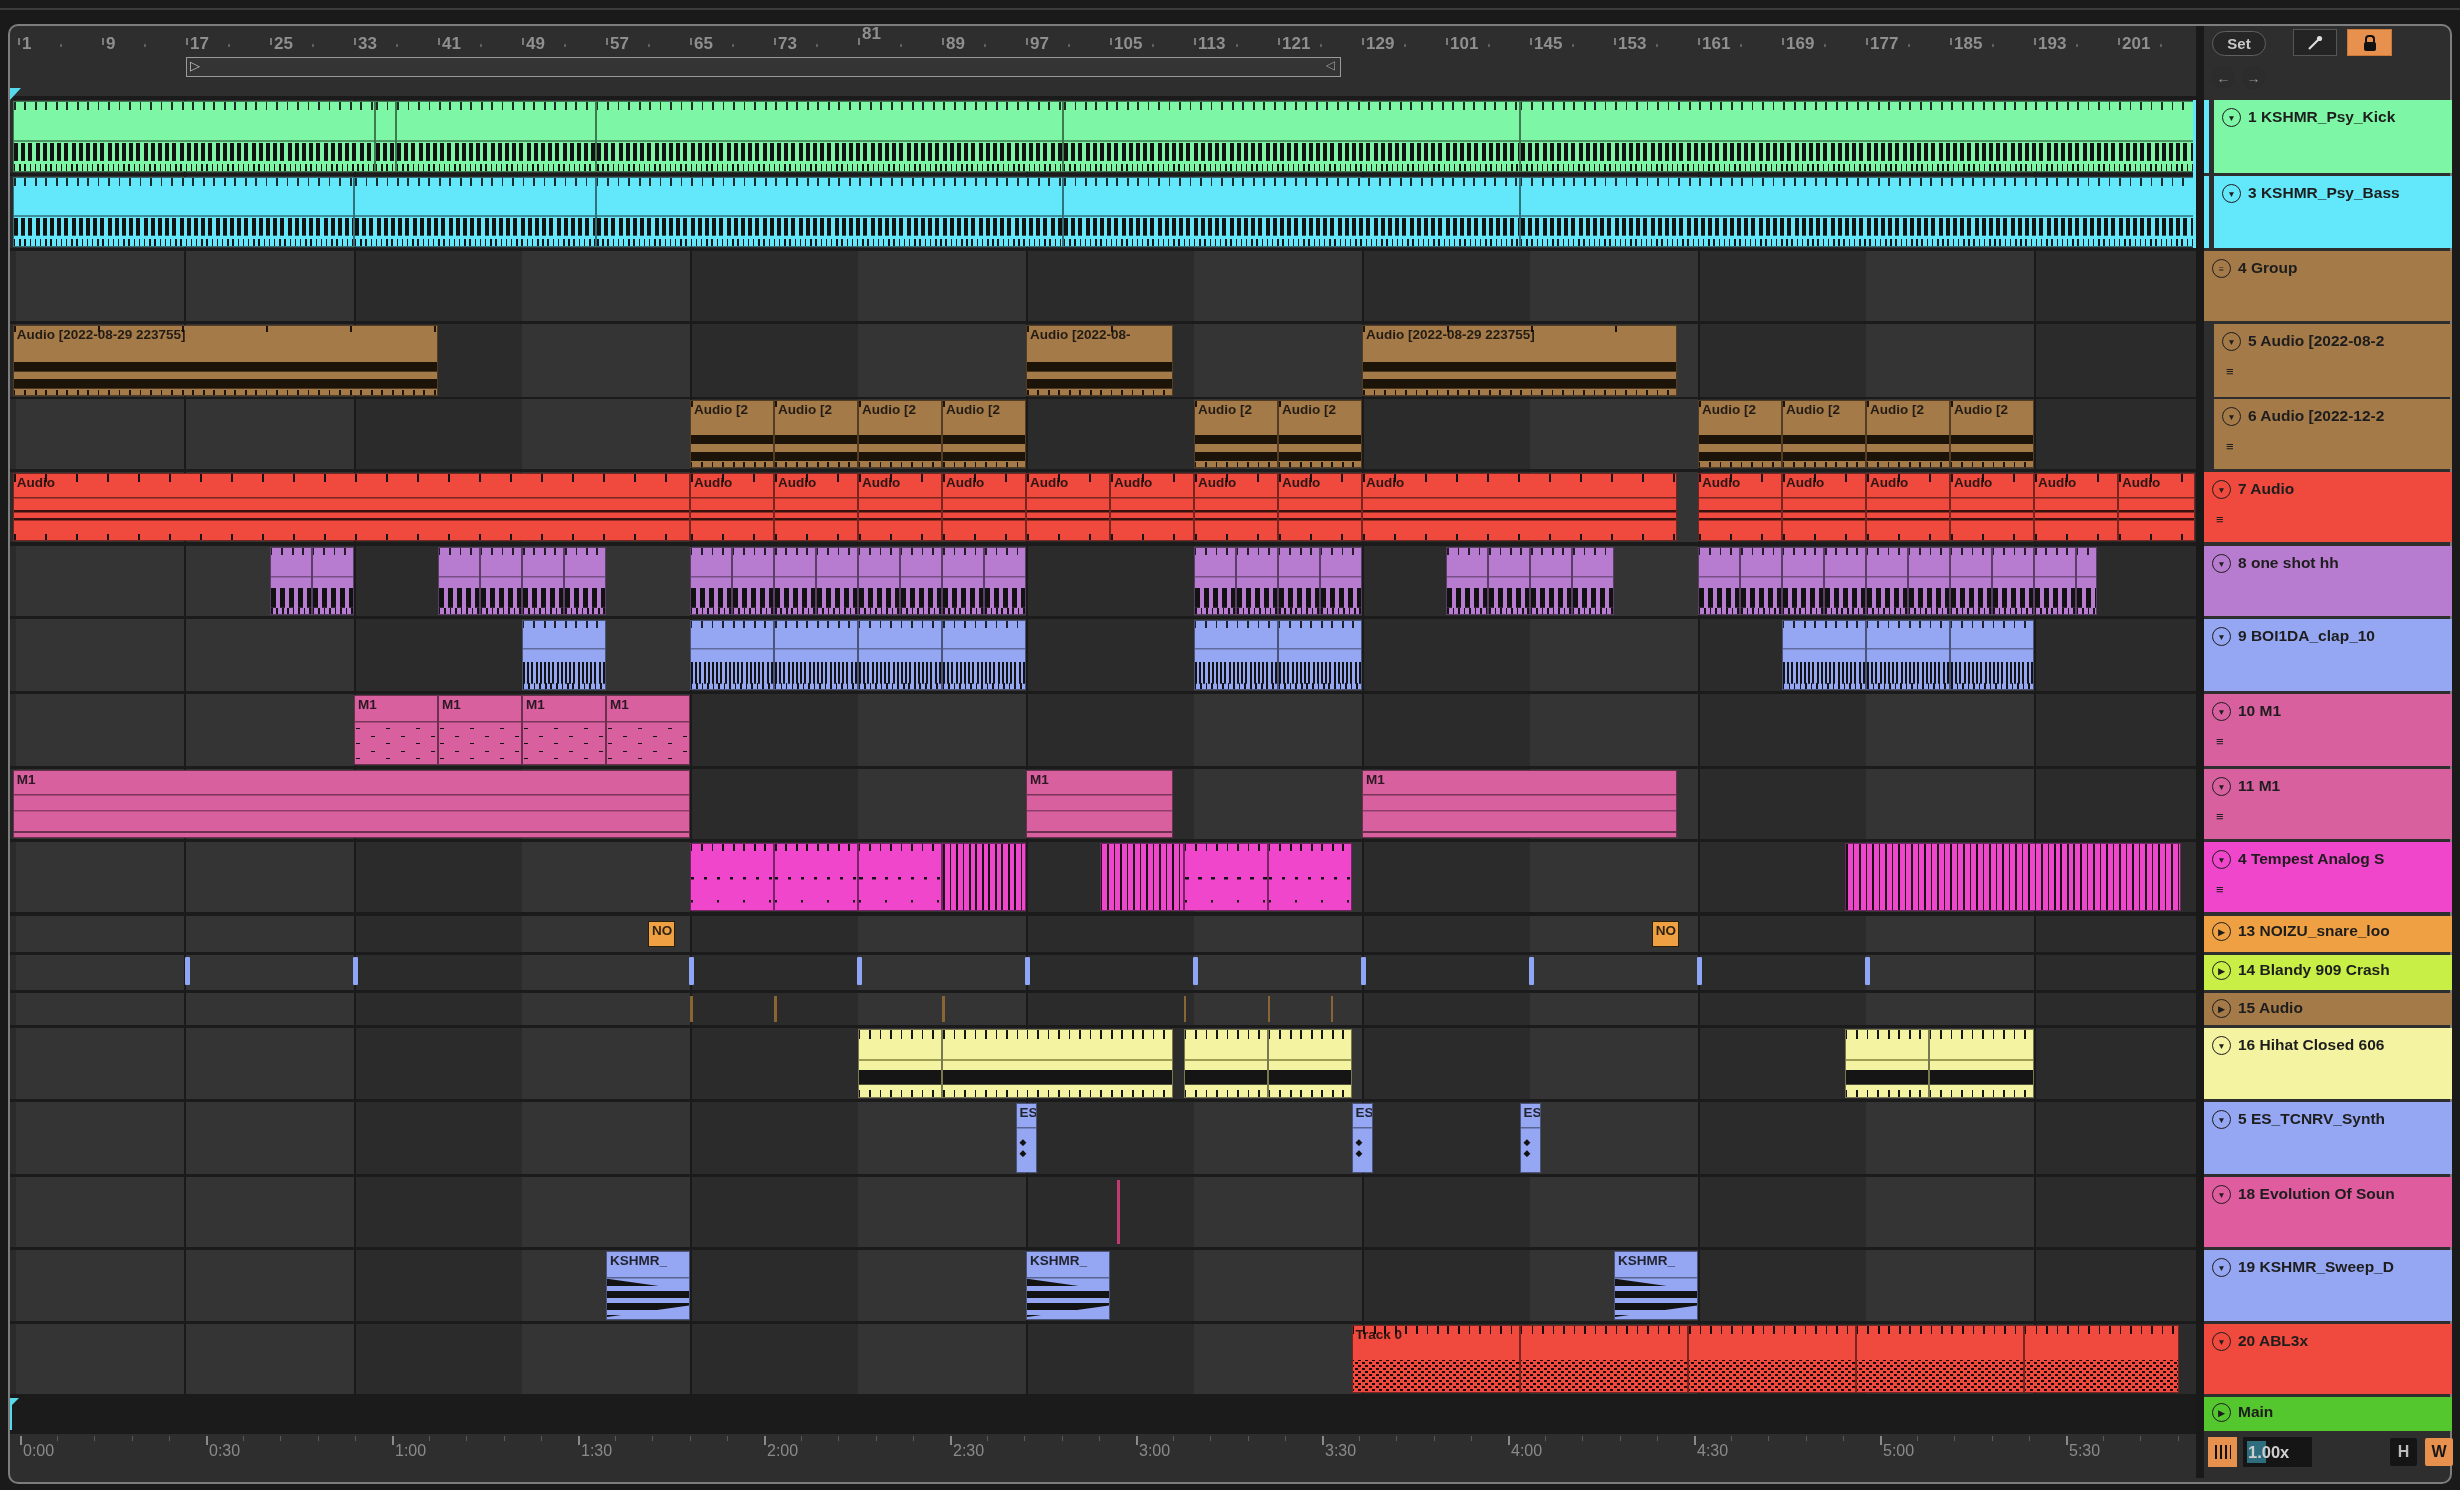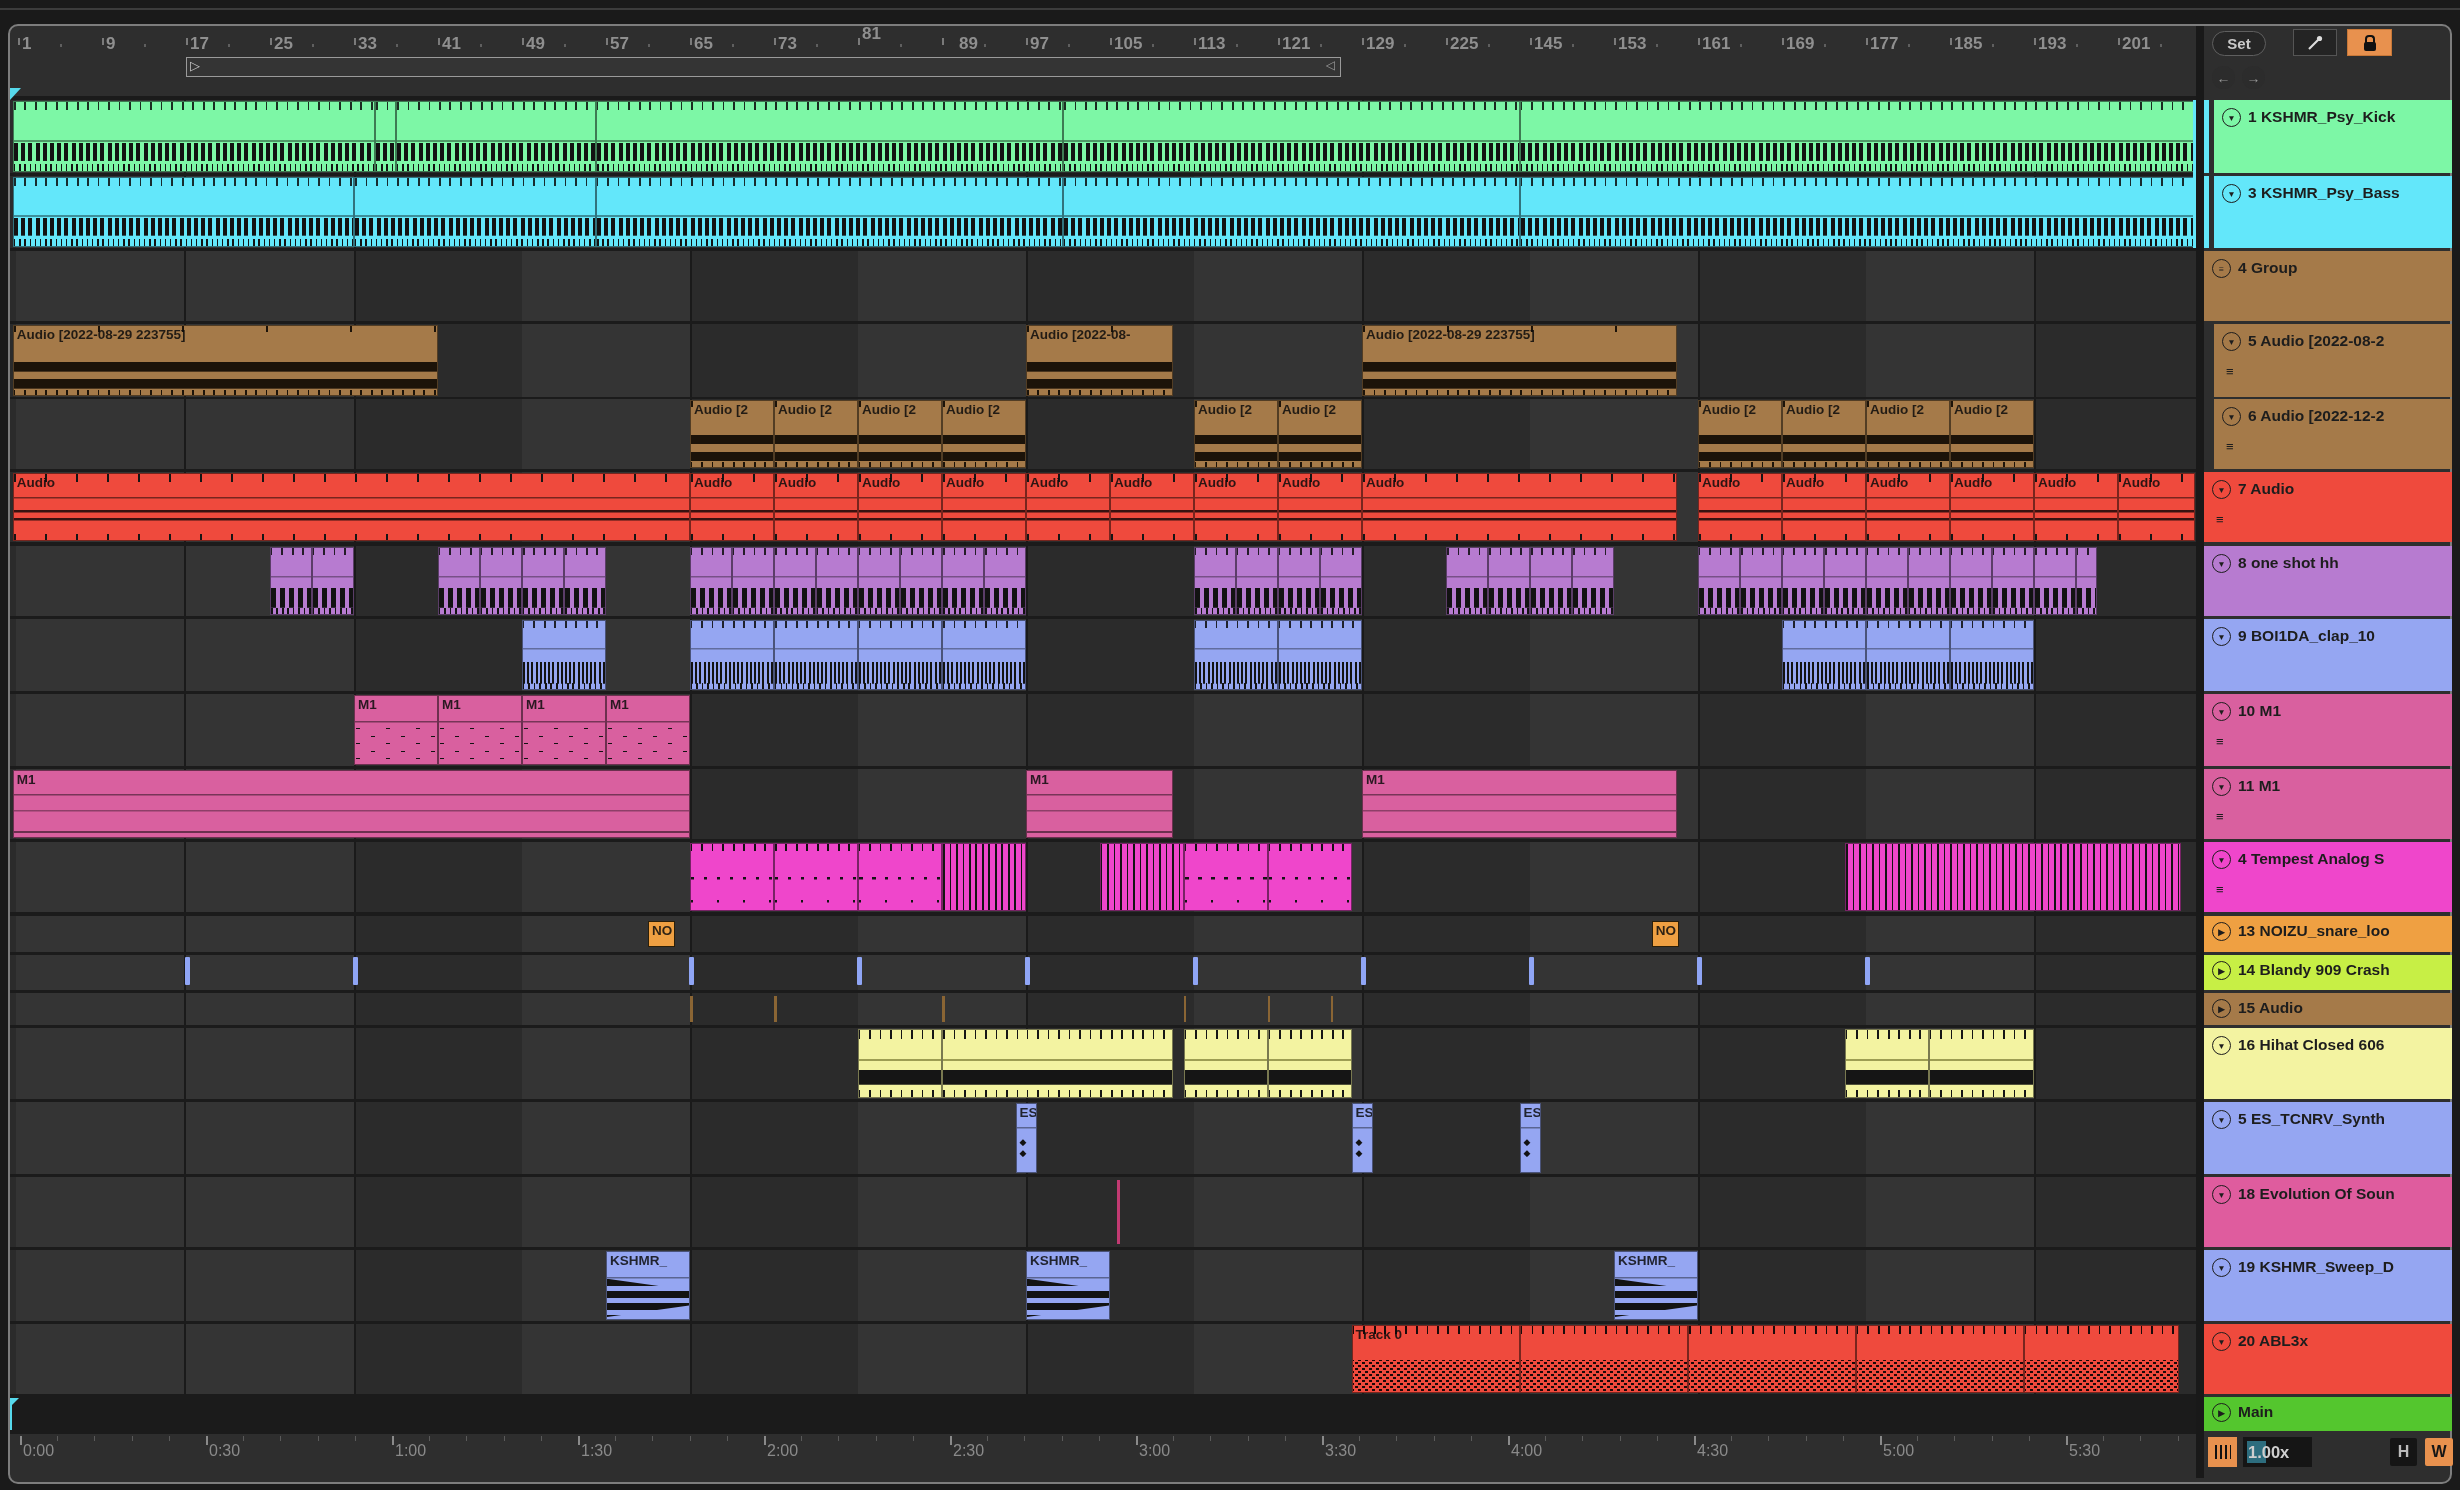--- a/index.html
+++ b/index.html
@@ -100,39 +100,39 @@
       <div class="tick" style="left: 690px; top: 38px; width: 1.5px; height: 7px;"></div>
       <div class="rulertext" style="left: 694px; top: 34px;">65</div>
       <div class="tick" style="left: 732px; top: 44px; width: 2px; height: 3px; background: rgb(95, 95, 95);"></div>
       <div class="tick" style="left: 774px; top: 38px; width: 1.5px; height: 7px;"></div>
       <div class="rulertext" style="left: 778px; top: 34px;">73</div>
       <div class="tick" style="left: 816px; top: 44px; width: 2px; height: 3px; background: rgb(95, 95, 95);"></div>
       <div class="tick" style="left: 858px; top: 38px; width: 1.5px; height: 7px;"></div>
       <div class="rulertext" style="left: 862px; top: 24px;">81</div>
       <div class="tick" style="left: 900px; top: 44px; width: 2px; height: 3px; background: rgb(95, 95, 95);"></div>
       <div class="tick" style="left: 942px; top: 38px; width: 1.5px; height: 7px;"></div>
-      <div class="rulertext" style="left: 946px; top: 34px; margin-left: 13px;">89</div>
+      <div class="rulertext" style="left: 946px; top: 34px;">89</div>
       <div class="tick" style="left: 984px; top: 44px; width: 2px; height: 3px; background: rgb(95, 95, 95);"></div>
       <div class="tick" style="left: 1026px; top: 38px; width: 1.5px; height: 7px;"></div>
       <div class="rulertext" style="left: 1030px; top: 34px;">97</div>
       <div class="tick" style="left: 1068px; top: 44px; width: 2px; height: 3px; background: rgb(95, 95, 95);"></div>
       <div class="tick" style="left: 1110px; top: 38px; width: 1.5px; height: 7px;"></div>
       <div class="rulertext" style="left: 1114px; top: 34px;">105</div>
       <div class="tick" style="left: 1152px; top: 44px; width: 2px; height: 3px; background: rgb(95, 95, 95);"></div>
       <div class="tick" style="left: 1194px; top: 38px; width: 1.5px; height: 7px;"></div>
       <div class="rulertext" style="left: 1198px; top: 34px;">113</div>
       <div class="tick" style="left: 1236px; top: 44px; width: 2px; height: 3px; background: rgb(95, 95, 95);"></div>
       <div class="tick" style="left: 1278px; top: 38px; width: 1.5px; height: 7px;"></div>
       <div class="rulertext" style="left: 1282px; top: 34px;">121</div>
       <div class="tick" style="left: 1320px; top: 44px; width: 2px; height: 3px; background: rgb(95, 95, 95);"></div>
       <div class="tick" style="left: 1362px; top: 38px; width: 1.5px; height: 7px;"></div>
       <div class="rulertext" style="left: 1366px; top: 34px;">129</div>
       <div class="tick" style="left: 1404px; top: 44px; width: 2px; height: 3px; background: rgb(95, 95, 95);"></div>
       <div class="tick" style="left: 1446px; top: 38px; width: 1.5px; height: 7px;"></div>
-      <div class="rulertext" style="left: 1450px; top: 34px;">225</div>
+      <div class="rulertext" style="left: 1450px; top: 34px;">101</div>
       <div class="tick" style="left: 1488px; top: 44px; width: 2px; height: 3px; background: rgb(95, 95, 95);"></div>
       <div class="tick" style="left: 1530px; top: 38px; width: 1.5px; height: 7px;"></div>
       <div class="rulertext" style="left: 1534px; top: 34px;">145</div>
       <div class="tick" style="left: 1572px; top: 44px; width: 2px; height: 3px; background: rgb(95, 95, 95);"></div>
       <div class="tick" style="left: 1614px; top: 38px; width: 1.5px; height: 7px;"></div>
       <div class="rulertext" style="left: 1618px; top: 34px;">153</div>
       <div class="tick" style="left: 1656px; top: 44px; width: 2px; height: 3px; background: rgb(95, 95, 95);"></div>
       <div class="tick" style="left: 1698px; top: 38px; width: 1.5px; height: 7px;"></div>
       <div class="rulertext" style="left: 1702px; top: 34px;">161</div>
       <div class="tick" style="left: 1740px; top: 44px; width: 2px; height: 3px; background: rgb(95, 95, 95);"></div>

